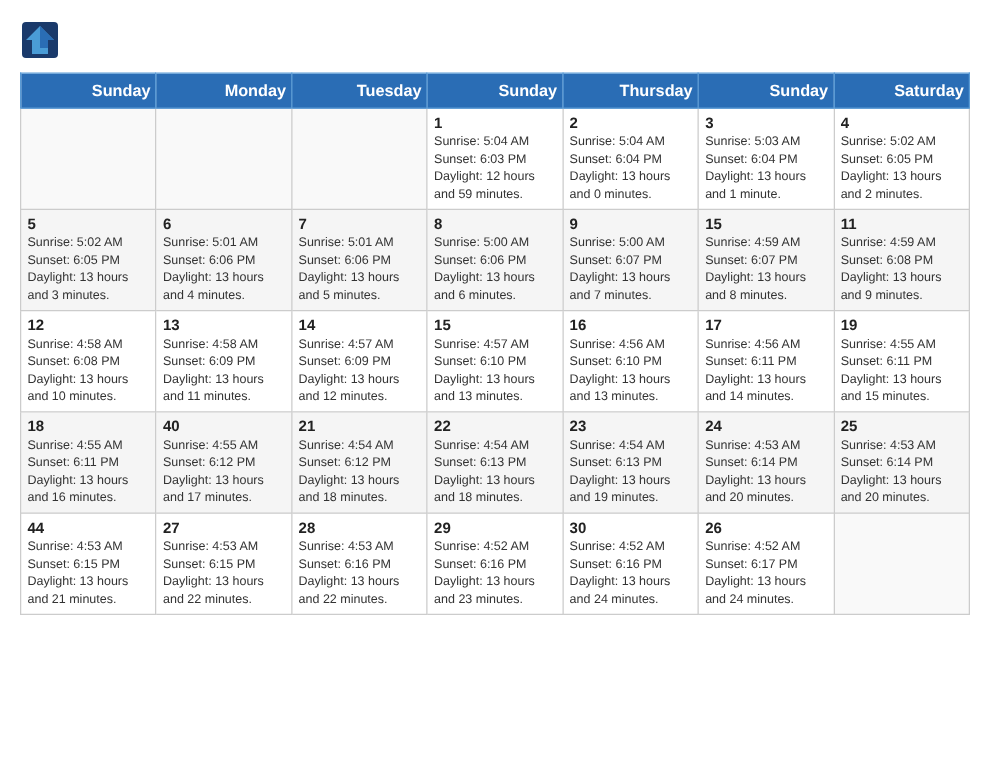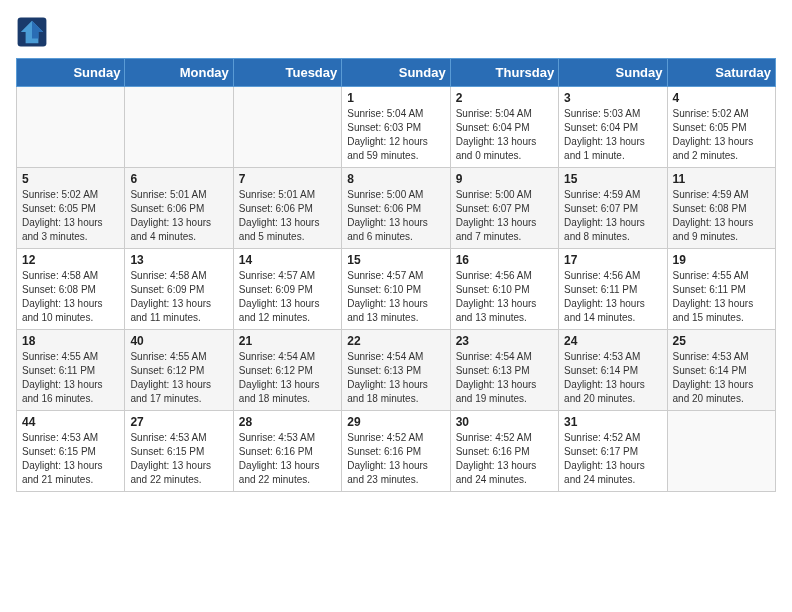--- a/index.html
+++ b/index.html
@@ -337,21 +337,21 @@
 and 23 minutes.</div>
         </td>
         <td>
           <div class="day-num">30</div>
           <div class="day-info" style="white-space: pre-line;">Sunrise: 4:52 AM
 Sunset: 6:16 PM
 Daylight: 13 hours
 and 24 minutes.</div>
         </td>
         <td>
-          <div class="day-num">31</div>
+          <div class="day-num">26</div>
           <div class="day-info" style="white-space: pre-line;">Sunrise: 4:52 AM
 Sunset: 6:17 PM
 Daylight: 13 hours
 and 24 minutes.</div>
         </td>
         <td class="empty-cell"></td>
       </tr>
     </tbody>
 </table>
 

